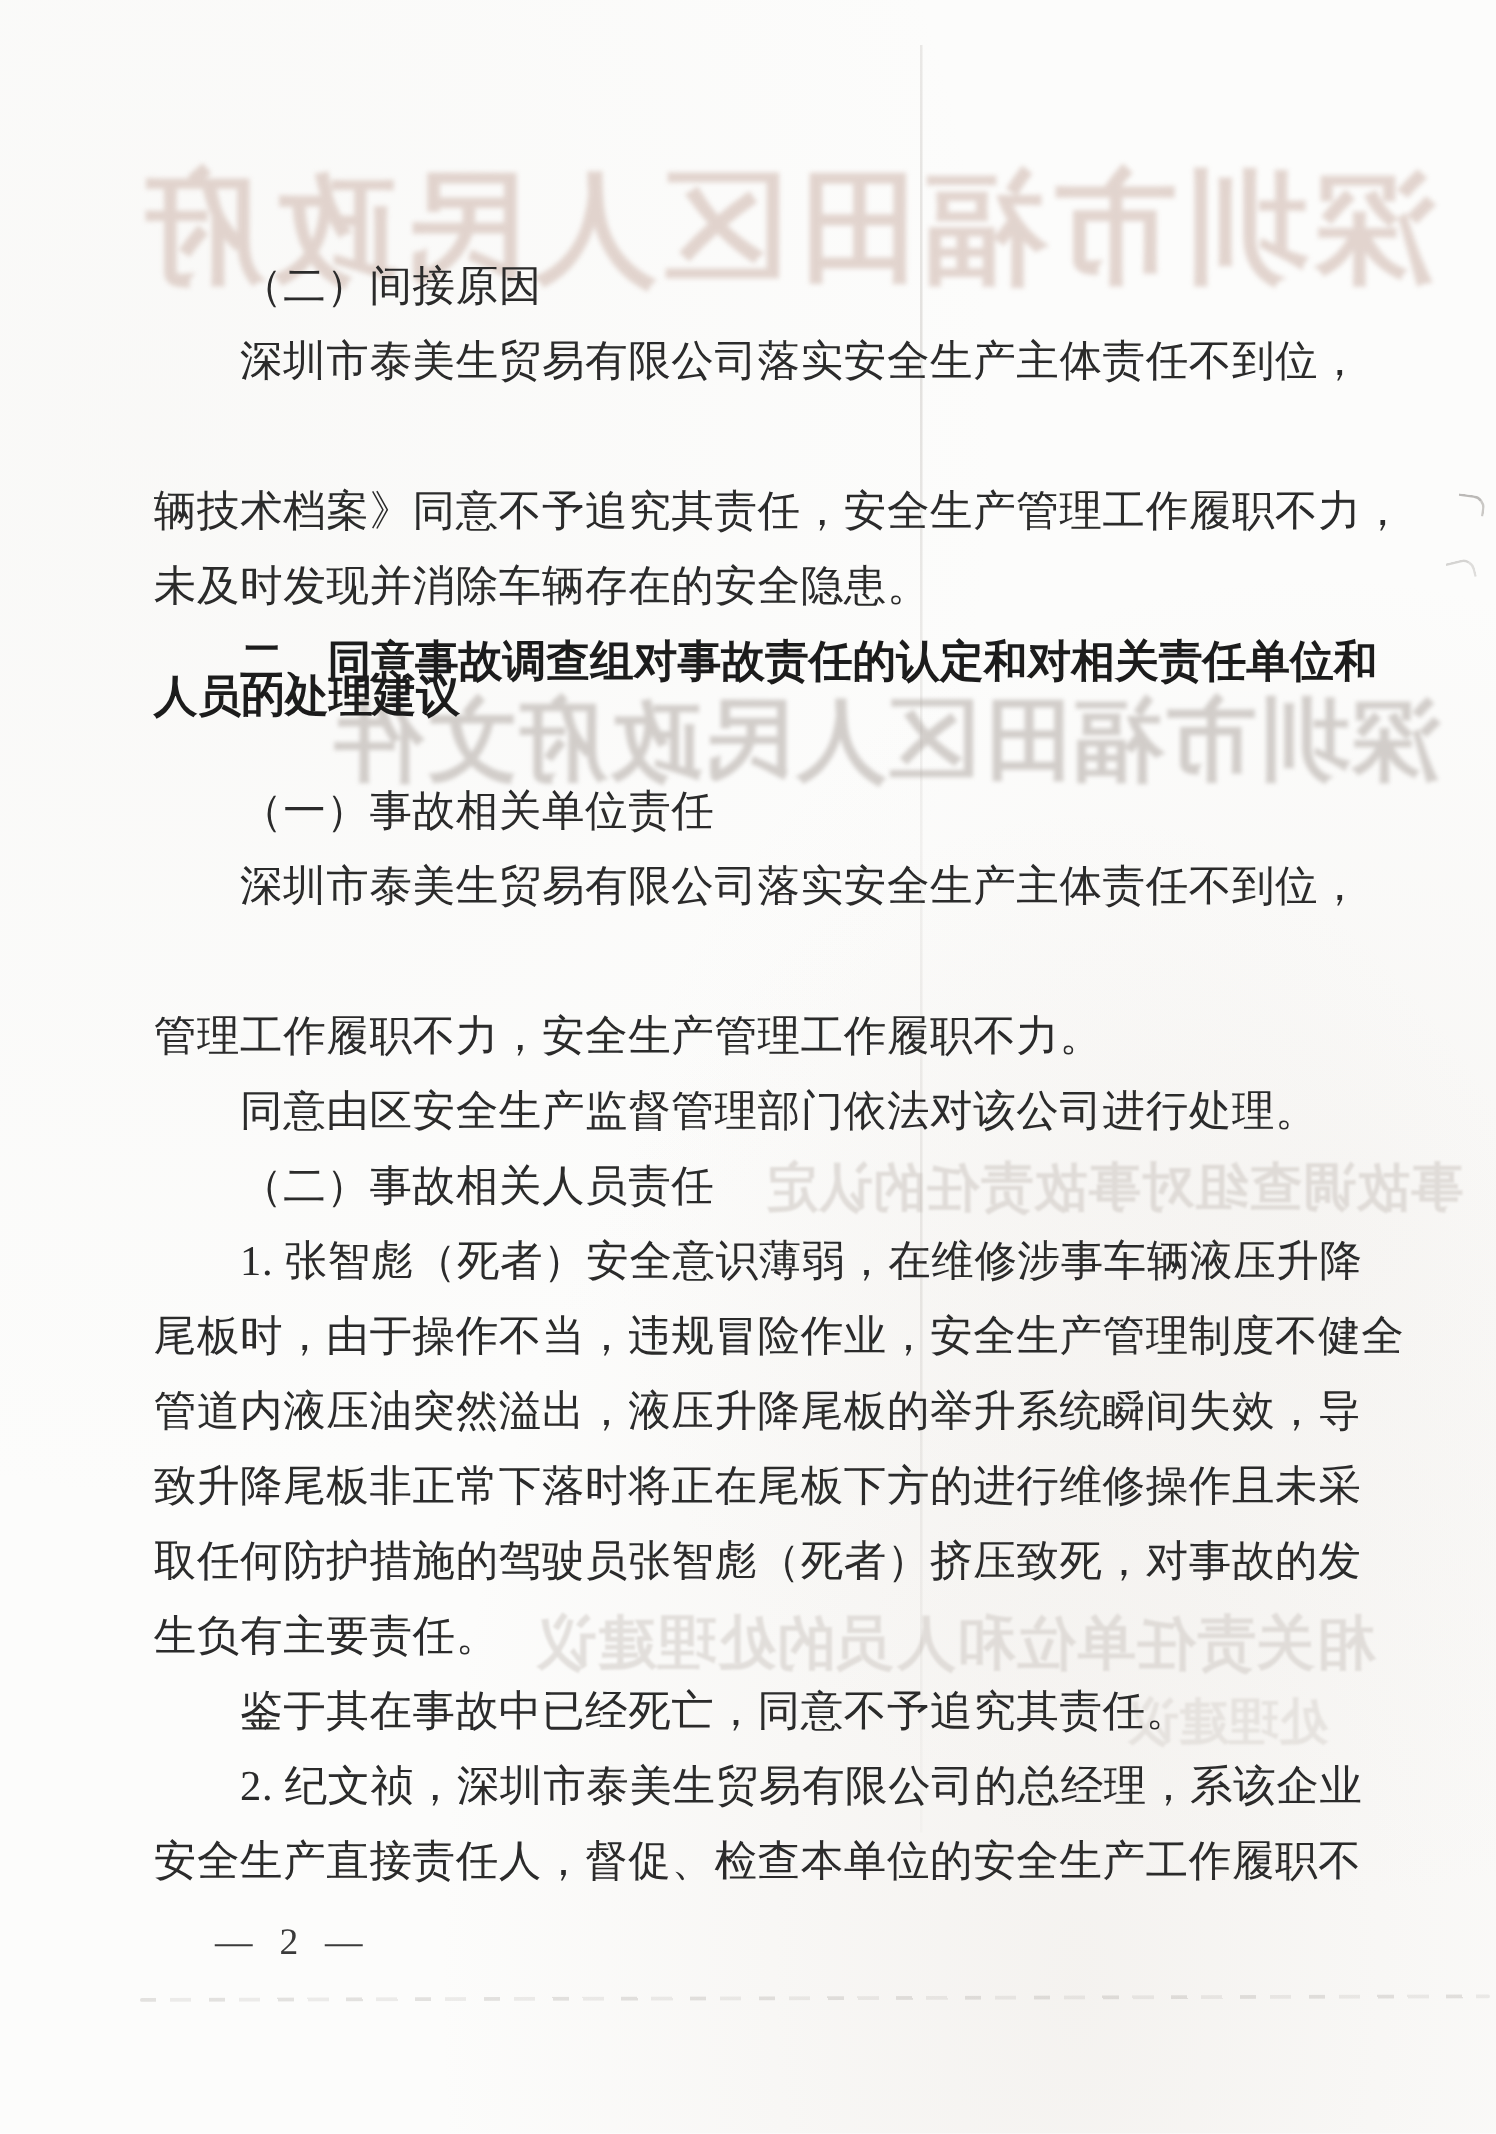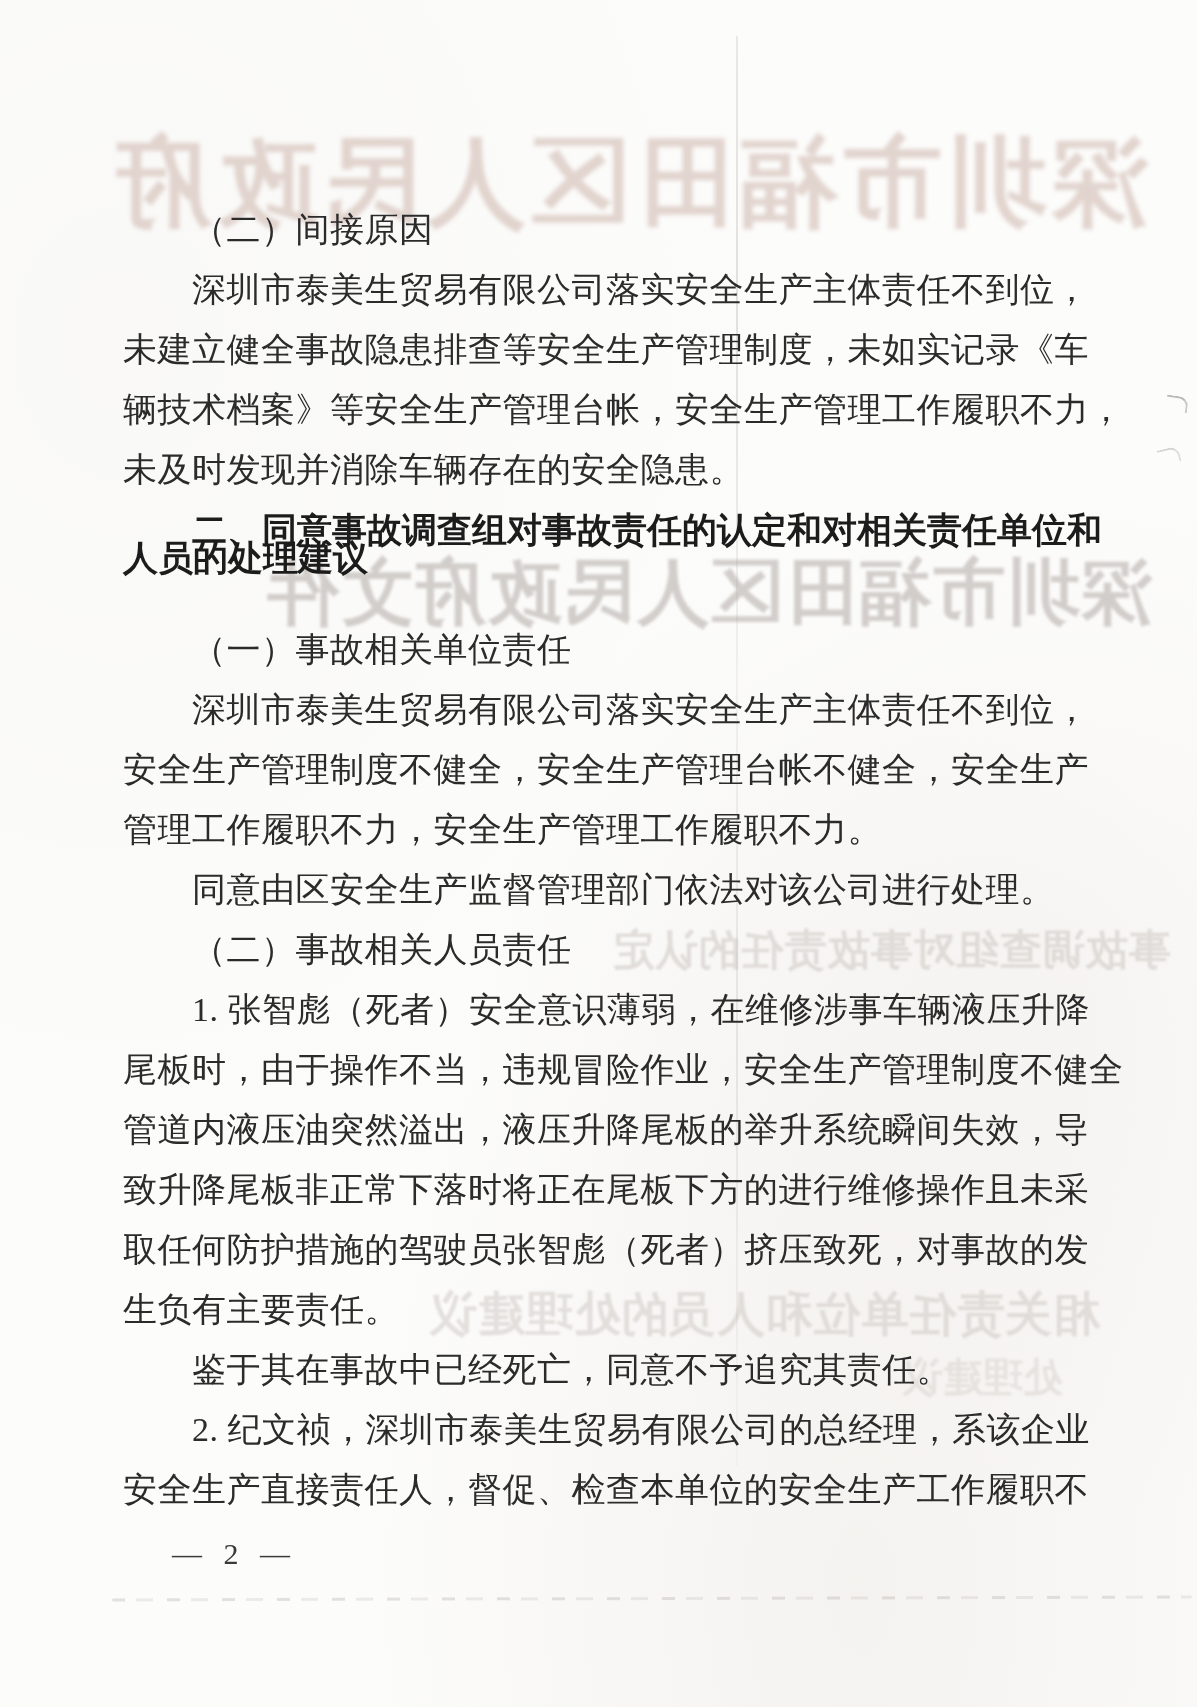--- a/index.html
+++ b/index.html
@@ -75,28 +75,26 @@
   <div class="bleed bleed-band4">相关责任单位和人员的处理建议</div>
   <div class="bleed bleed-band5">处理建议</div>
 
   <div class="crease"></div>
   <div class="streak"></div>
   <span class="hook hook-1"></span>
   <span class="hook hook-2"></span>
 
   <div class="line indent" style="top:200px">（二）间接原因</div>
   <div class="line indent" style="top:260px">深圳市泰美生贸易有限公司落实安全生产主体责任不到位，</div>
-  <div class="line" style="top:320px">未建立健全事故隐患排查等安全生产管理制度，未如实记录《车</div>
-  <div class="line" style="top:380px">辆技术档案》等安全生产管理台帐，安全生产管理工作履职不力，</div>
+  <div class="line" style="top:380px">辆技术档案》同意不予追究其责任，安全生产管理工作履职不力，</div>
   <div class="line" style="top:440px">未及时发现并消除车辆存在的安全隐患。</div>
   <div class="line indent bold" style="top:500px">二、同意事故调查组对事故责任的认定和对相关责任单位和</div>
   <div class="line bold" style="top:528px">人员的处理建议</div>
   <div class="line indent" style="top:620px">（一）事故相关单位责任</div>
   <div class="line indent" style="top:680px">深圳市泰美生贸易有限公司落实安全生产主体责任不到位，</div>
-  <div class="line" style="top:740px">安全生产管理制度不健全，安全生产管理台帐不健全，安全生产</div>
   <div class="line" style="top:800px">管理工作履职不力，安全生产管理工作履职不力。</div>
   <div class="line indent" style="top:860px">同意由区安全生产监督管理部门依法对该公司进行处理。</div>
   <div class="line indent" style="top:920px">（二）事故相关人员责任</div>
   <div class="line indent" style="top:980px">1. 张智彪（死者）安全意识薄弱，在维修涉事车辆液压升降</div>
   <div class="line" style="top:1040px">尾板时，由于操作不当，违规冒险作业，安全生产管理制度不健全</div>
   <div class="line" style="top:1100px">管道内液压油突然溢出，液压升降尾板的举升系统瞬间失效，导</div>
   <div class="line" style="top:1160px">致升降尾板非正常下落时将正在尾板下方的进行维修操作且未采</div>
   <div class="line" style="top:1220px">取任何防护措施的驾驶员张智彪（死者）挤压致死，对事故的发</div>
   <div class="line" style="top:1280px">生负有主要责任。</div>
   <div class="line indent" style="top:1340px">鉴于其在事故中已经死亡，同意不予追究其责任。</div>

